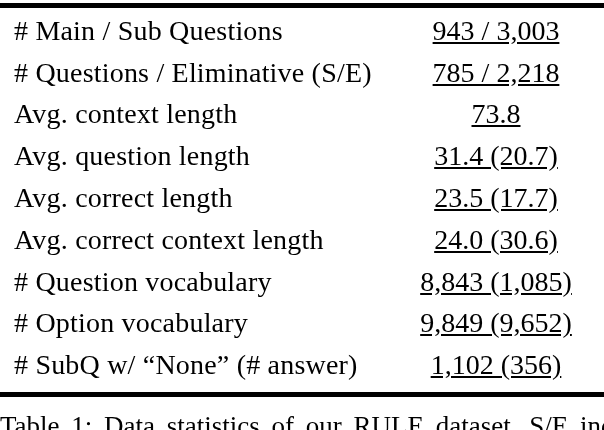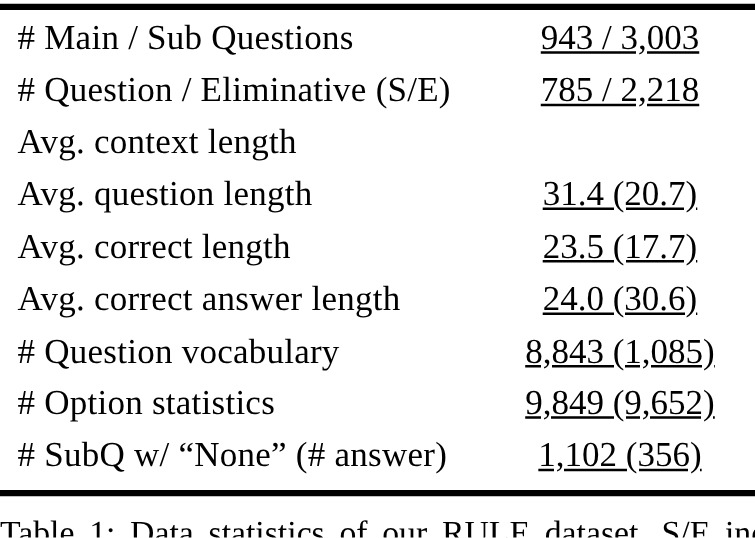--- a/index.html
+++ b/index.html
@@ -67,44 +67,45 @@
 <div class="page">
 
   <div class="rule rule-top"></div>
 
   <div class="rows">
     <div class="trow">
       <span class="tlabel"># Main / Sub Questions</span>
       <span class="tvalue">943 / 3,003</span>
     </div>
     <div class="trow">
-      <span class="tlabel"># Question / Eliminative (S/E)</span>
+      <span class="tlabel"># Questions / Eliminative (S/E)</span>
       <span class="tvalue">785 / 2,218</span>
     </div>
     <div class="trow">
       <span class="tlabel">Avg. context length</span>
+      <span class="tvalue">73.8</span>
     </div>
     <div class="trow">
       <span class="tlabel">Avg. question length</span>
       <span class="tvalue">31.4 (20.7)</span>
     </div>
     <div class="trow">
       <span class="tlabel">Avg. correct length</span>
       <span class="tvalue">23.5 (17.7)</span>
     </div>
     <div class="trow">
-      <span class="tlabel">Avg. correct answer length</span>
+      <span class="tlabel">Avg. correct context length</span>
       <span class="tvalue">24.0 (30.6)</span>
     </div>
     <div class="trow">
       <span class="tlabel"># Question vocabulary</span>
       <span class="tvalue">8,843 (1,085)</span>
     </div>
     <div class="trow">
-      <span class="tlabel"># Option statistics</span>
+      <span class="tlabel"># Option vocabulary</span>
       <span class="tvalue">9,849 (9,652)</span>
     </div>
     <div class="trow">
       <span class="tlabel"># SubQ w/ “None” (# answer)</span>
       <span class="tvalue">1,102 (356)</span>
     </div>
   </div>
 
   <div class="rule rule-bottom"></div>
 

